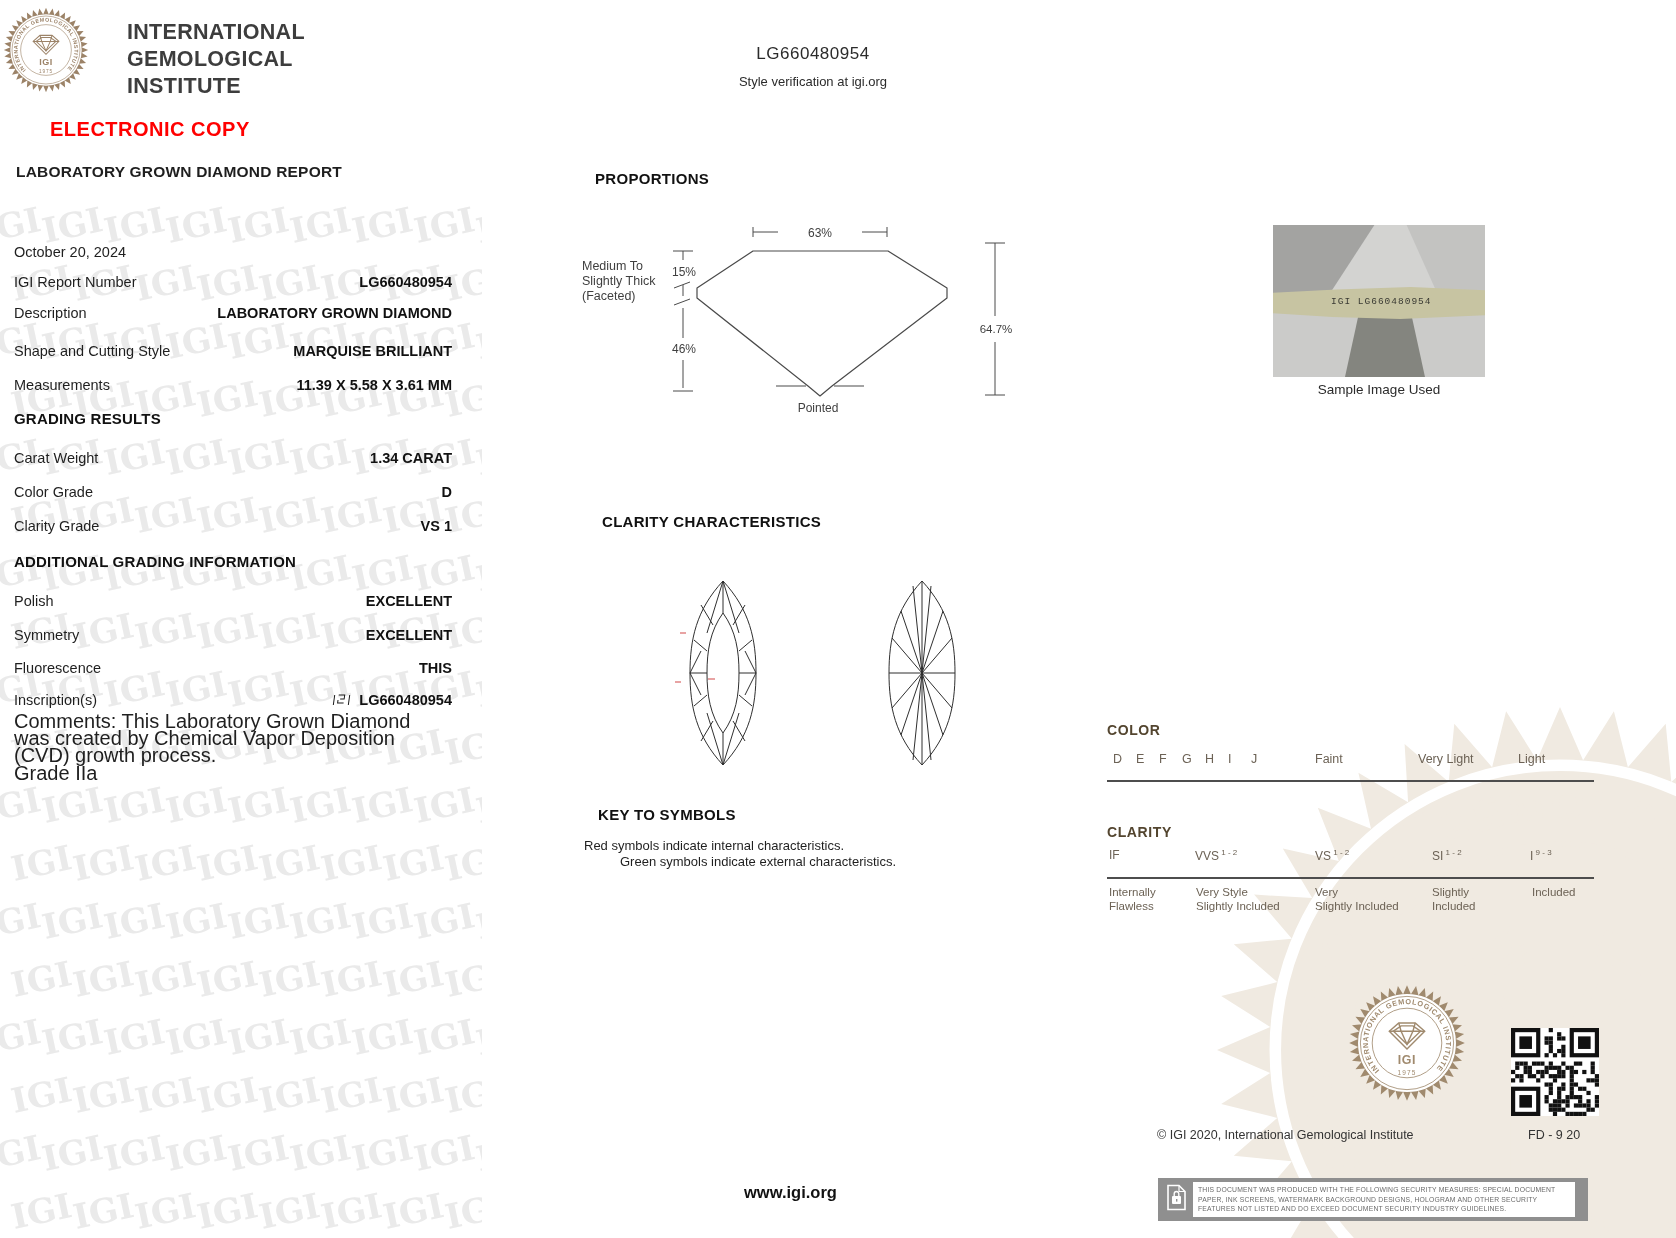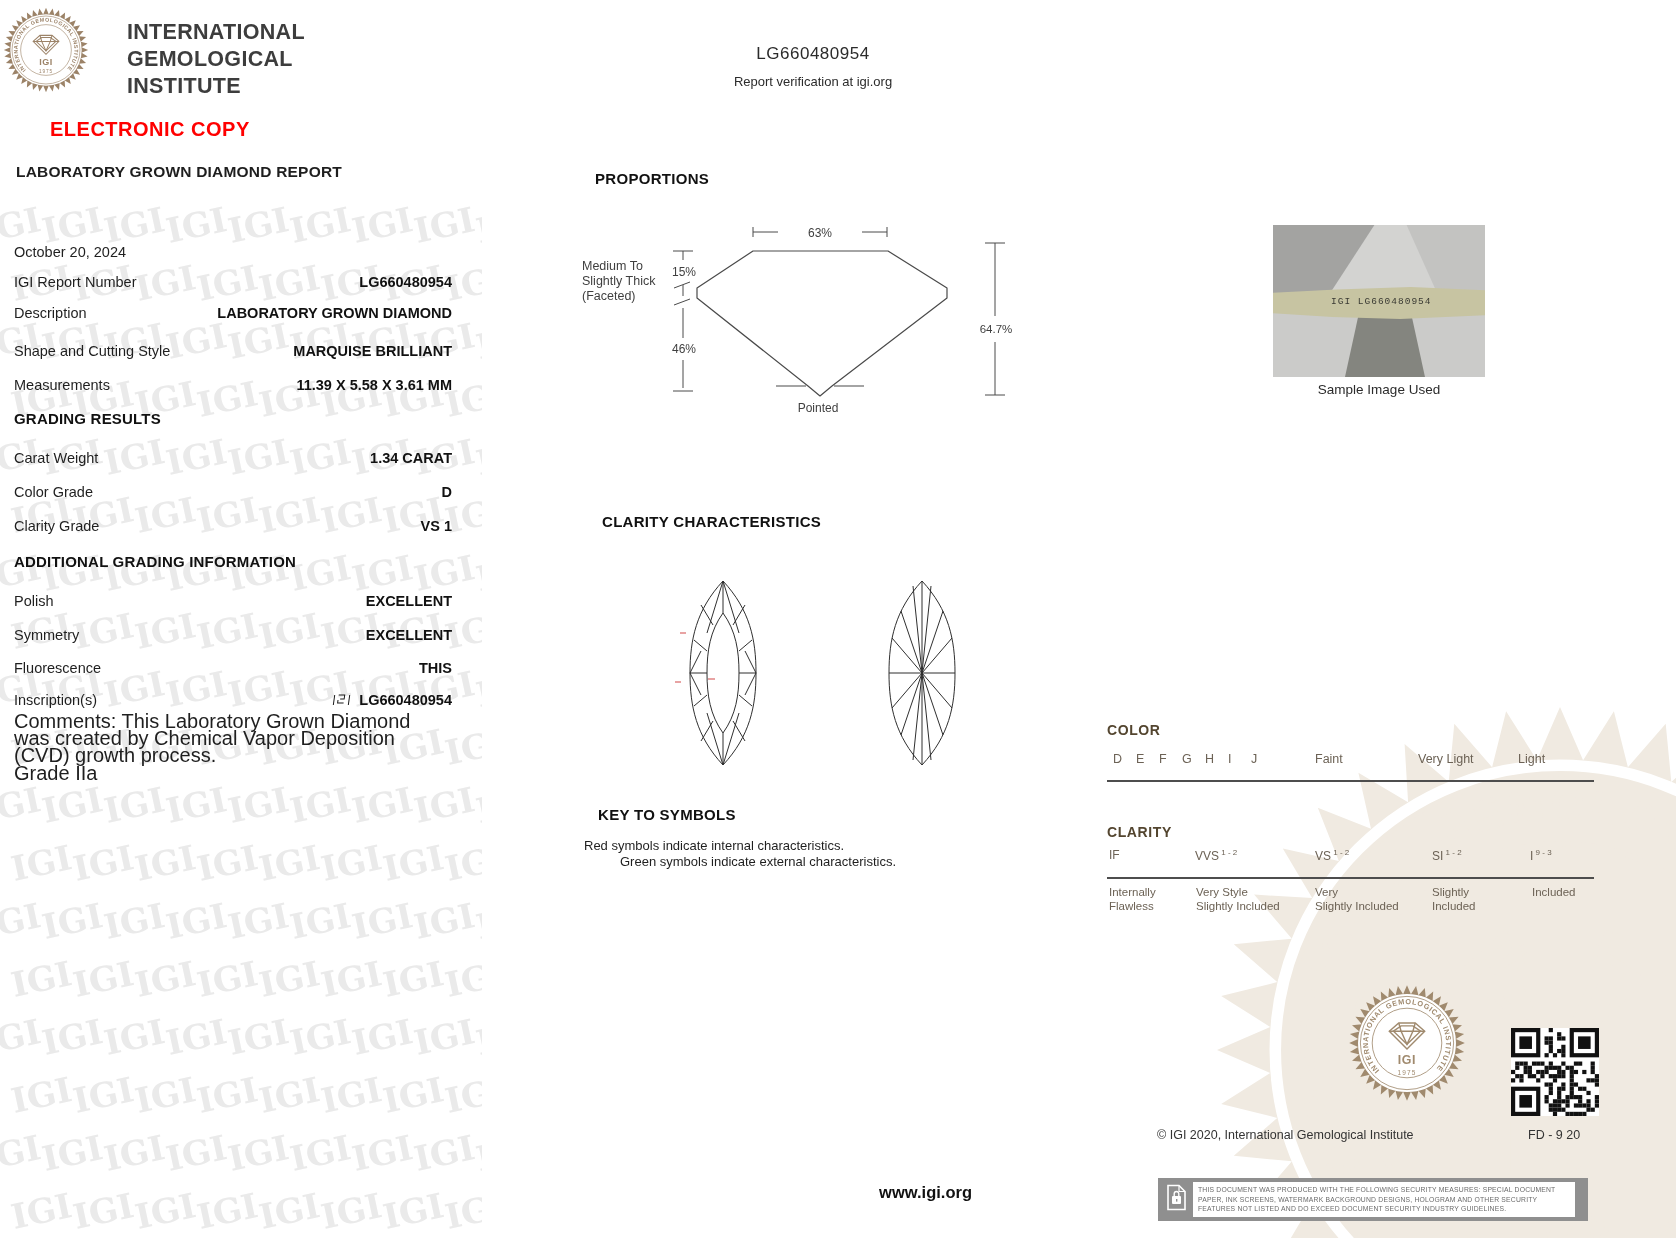--- a/index.html
+++ b/index.html
@@ -237,21 +237,21 @@
 <div class="abs content inst-title" style="left:127px;top:19px">
   <div>INTERNATIONAL</div>
   <div>GEMOLOGICAL</div>
   <div>INSTITUTE</div>
 </div>
 
 <div class="abs content ecopy" style="left:50px;top:118px">ELECTRONIC COPY</div>
 
 <div class="abs content" style="left:663px;top:44px;width:300px;text-align:center">
   <div class="hdr-num">LG660480954</div>
-  <div class="hdr-ver" style="margin-top:10px">Report verification at igi.org</div>
+  <div class="hdr-ver" style="margin-top:10px">Style verification at igi.org</div>
 </div>
 
 <div class="abs content rep-title" style="left:16px;top:163px">LABORATORY GROWN DIAMOND REPORT</div>
 
 <div class="leftcol content">
   <div class="row" style="top:244px">
     <span class="lbl">October 20, 2024</span>
   </div>
   <div class="row" style="top:274px">
     <span class="lbl">IGI Report Number</span>
@@ -570,21 +570,21 @@
       <rect x="54.47619047619048" y="83.80952380952381" width="4.190476190476191" height="4.190476190476191" fill="#111"></rect>
       <rect x="58.66666666666667" y="83.80952380952381" width="4.190476190476191" height="4.190476190476191" fill="#111"></rect>
       <rect x="62.85714285714286" y="83.80952380952381" width="4.190476190476191" height="4.190476190476191" fill="#111"></rect>
       <rect x="67.04761904761905" y="83.80952380952381" width="4.190476190476191" height="4.190476190476191" fill="#111"></rect>
       <rect x="71.23809523809524" y="83.80952380952381" width="4.190476190476191" height="4.190476190476191" fill="#111"></rect>
     </svg></div>
 
 <div class="abs content copyright" style="left:1157px;top:1128px">© IGI 2020, International Gemological Institute</div>
 <div class="abs content copyright" style="left:1528px;top:1128px">FD - 9 20</div>
 
-<div class="abs content website" style="left:760px;top:1183px;width:212px;text-align:right">www.igi.org</div>
+<div class="abs content website" style="left:744px;top:1183px;width:212px;text-align:left">www.igi.org</div>
 
 <div class="secbar content" style="left:1158px;top:1178px;width:430px;height:43px">
   <span style="margin:0 6px 0 8px">
     <svg width="21" height="27" viewBox="0 0 21 27">
       <path d="M2 1.5 h11 l6 6 v18 h-17 z" fill="none" stroke="#fff" stroke-width="1.6"></path>
       <path d="M13 1.5 v6 h6" fill="none" stroke="#fff" stroke-width="1.2"></path>
       <rect x="6" y="12" width="9" height="8" rx="1" fill="#fff"></rect>
       <path d="M8.2 12 v-2.2 a2.3 2.3 0 0 1 4.6 0 V12" fill="none" stroke="#fff" stroke-width="1.4"></path>
       <rect x="10" y="15" width="1.4" height="2.6" fill="#8f8f8f"></rect>
     </svg>

